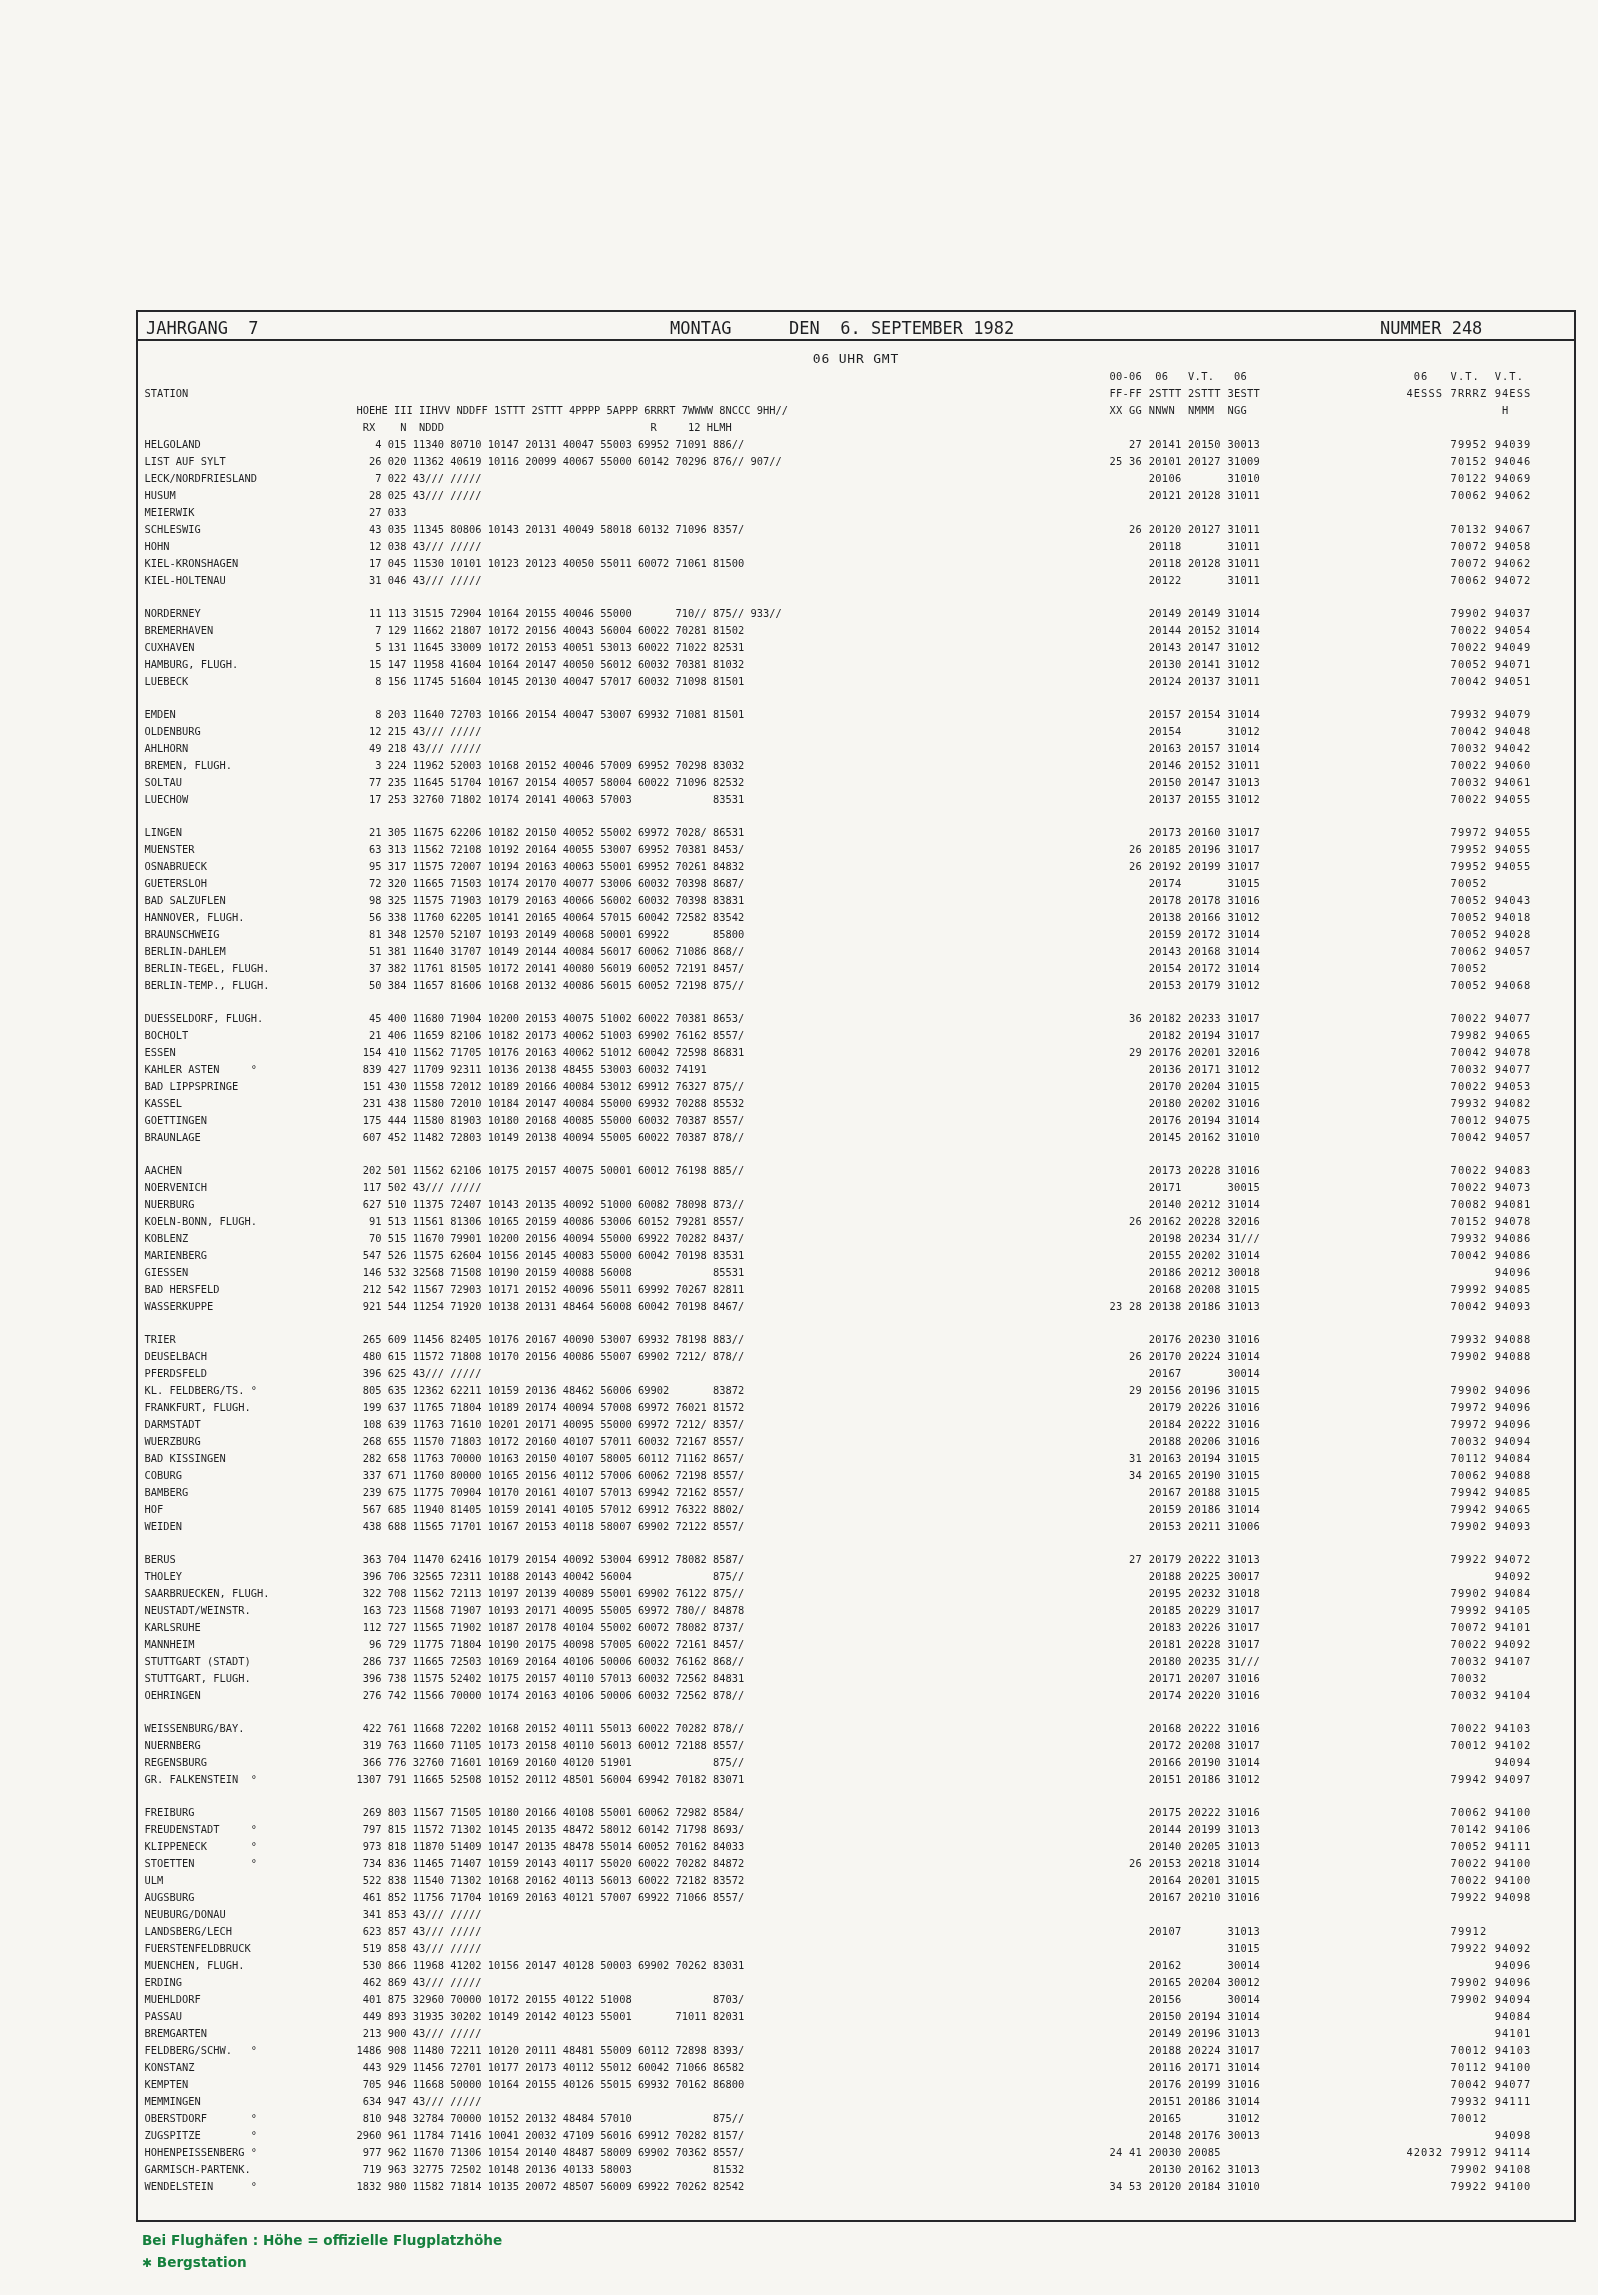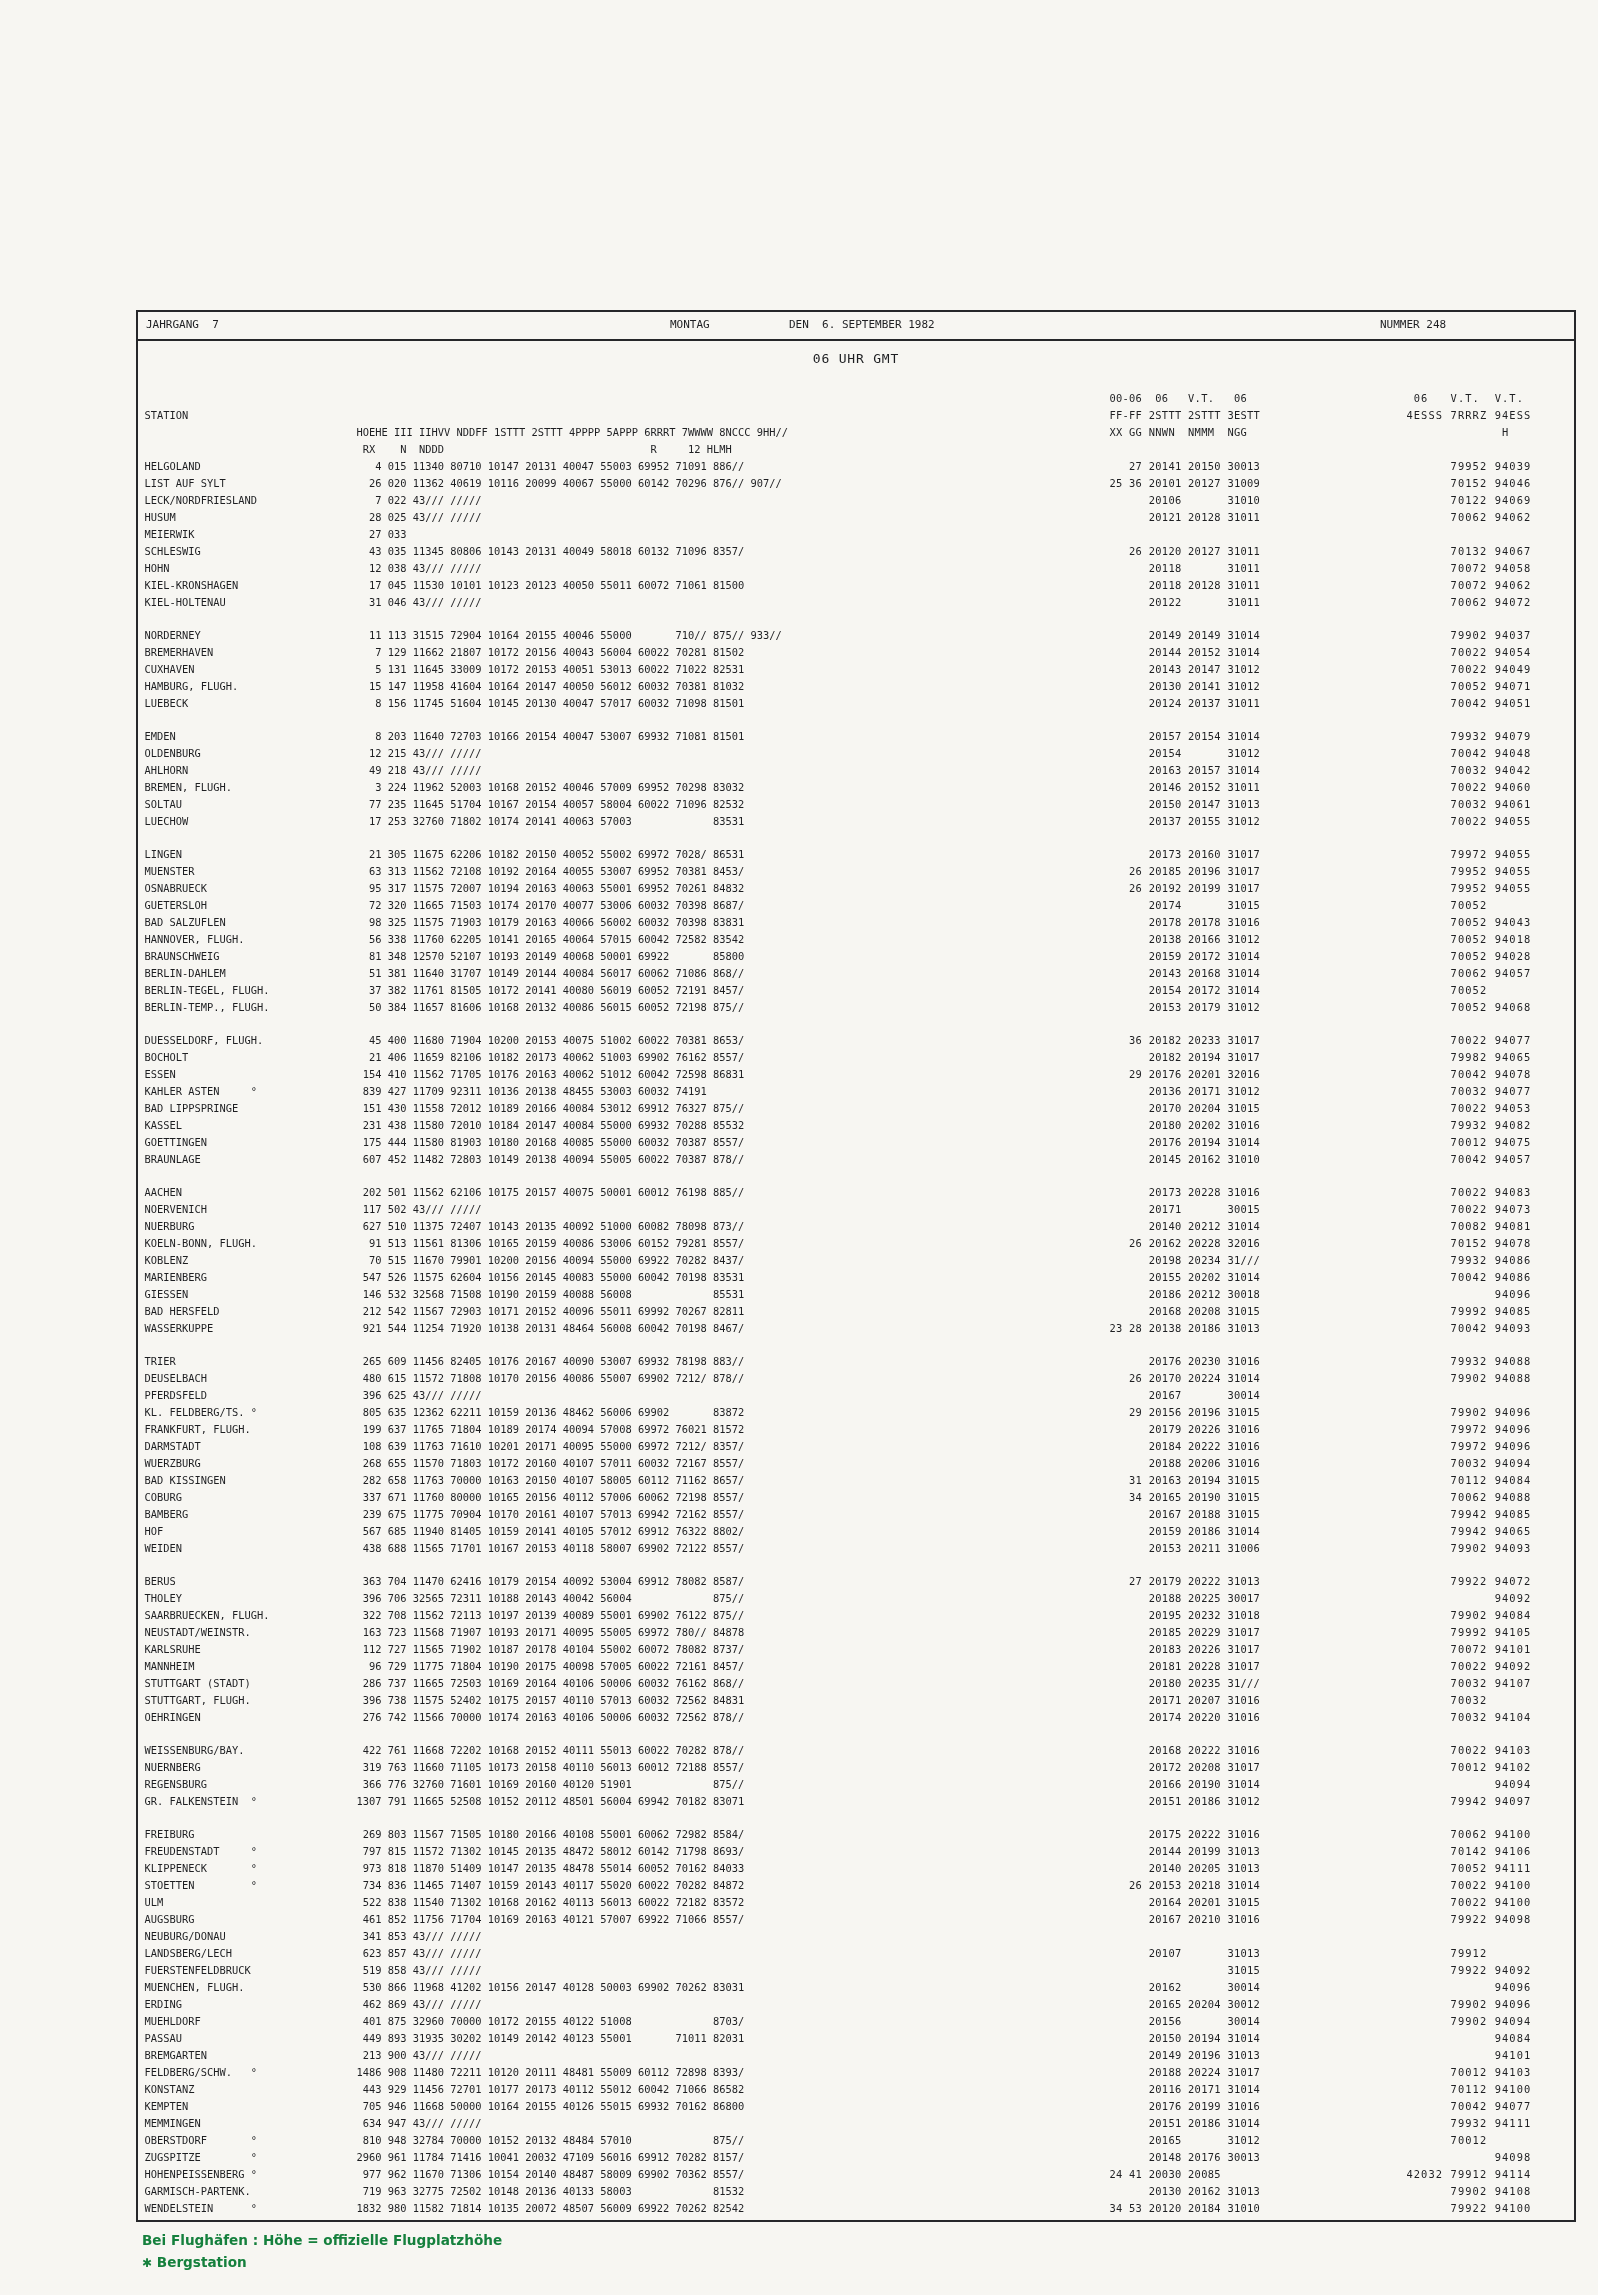--- a/index.html
+++ b/index.html
@@ -9,28 +9,28 @@
     background: #f3f1ec;
     font-family: "DejaVu Sans Mono", monospace;
     color: #1e1f22;
   }
   .page { position: absolute; inset: 0; background: #f7f6f2; }
   .frame {
     position: absolute; left: 136px; top: 310px;
     width: 1440px; height: 1912px;
     border: 2.4px solid #26272a; background: #f7f6f2;
   }
-  .masthead { position: relative; height: 29px; border-bottom: 2.4px solid #26272a; font-size: 11px; }
+  .masthead { position: relative; height: 29px; border-bottom: 2.4px solid #26272a; font-size: 17px; }
   .mh { position: absolute; top: 6.4px; white-space: pre; }
   .mh.j { left: 8px; }
   .mh.w { left: 532px; }
   .mh.d { left: 651px; }
   .mh.n { left: 1242px; }
   .timetitle { text-align: center; margin-top: 9.6px; font-size: 13px; letter-spacing: 0.8px; height: 17px; }
-  .tbl { margin-top: 22px; padding-left: 6.4px; }
+  .tbl { margin-top: 0; padding-left: 6.4px; }
   .line { display: flex; white-space: pre; font-size: 10.4px; line-height: 17px; height: 17px; }
   .line .s { width: 212px; overflow: hidden; }
   .line .d { width: 753px; overflow: hidden; }
   .line .r { width: 297px; letter-spacing: 0.3px; overflow: hidden; }
   .line .v { letter-spacing: 1.1px; }
   .sep { height: 16px; }
   .footer {
     position: absolute; left: 142px; top: 2232px;
     font-family: "DejaVu Sans", sans-serif; font-weight: bold;
     font-size: 13.6px; color: #15803d;

